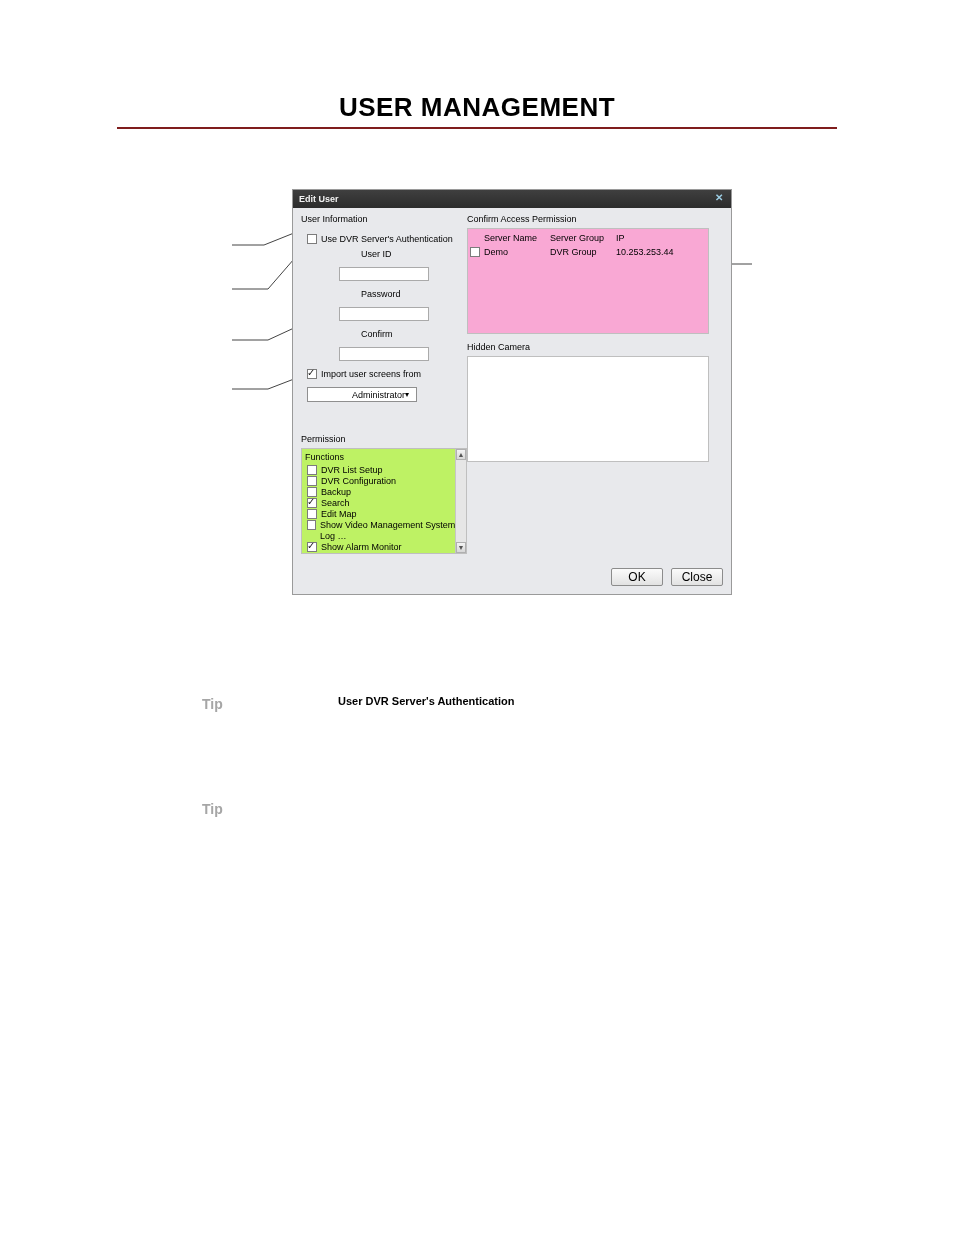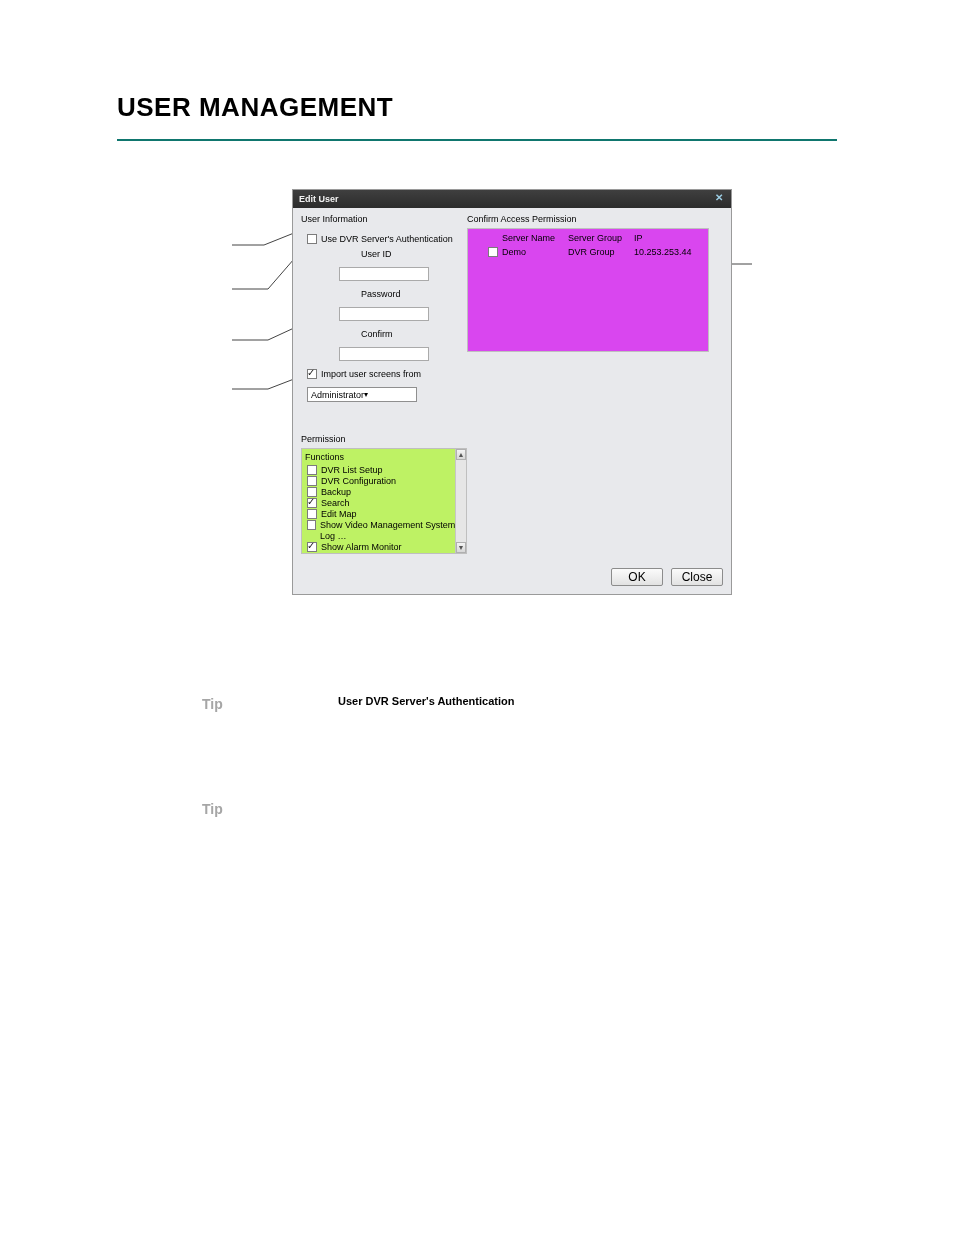--- a/index.html
+++ b/index.html
@@ -8,22 +8,23 @@
       height: 1235px;
       background: #ffffff;
       font-family: Arial, Helvetica, sans-serif;
       position: relative;
       color: #000;
     }
 
     
     .page-header {
       margin: 92px 117px 0 117px;
-      border-bottom: 2px solid #0f766e;
-      padding-bottom: 16px;
+      border-bottom: 2px solid #7f1d1d;
+      padding-bottom: 4px;
+      text-align: center;
     }
     .page-title {
       font-family: "Arial Black", Arial, sans-serif;
       font-weight: 900;
       font-size: 26px;
       letter-spacing: 0.5px;
     }
 
     
     .dialog-area {
@@ -126,21 +127,21 @@
       background: #e8e9ec;
     }
     .dropdown {
       width: 110px;
       height: 15px;
       border: 1px solid #8f8f8f;
       background: #fff;
       font-size: 9px;
       display: flex;
       align-items: center;
-      justify-content: flex-start;
+      justify-content: flex-end;
       padding: 0 3px;
       margin-top: 3px;
     }
     .dropdown .caret {
       width: 8px;
       height: 8px;
       font-size: 8px;
       line-height: 8px;
     }
 
@@ -183,24 +184,24 @@
       background: linear-gradient(#f4f4f4,#d7d7d7);
       border: 1px solid #b0b0b0;
       font-size: 7px;
       text-align: center;
       line-height: 9px;
       color: #555;
     }
     .perm-list .scroll .track { flex: 1; }
 
     .server-table {
-      height: 124px;
-      background: #d946ef;
+      height: 106px;
+      background: #f9a8d4;
       border: 1px solid #bfbfbf;
-      padding: 2px 20px;
+      padding: 2px 2px;
     }
     .server-table .thead, .server-table .trow {
       display: grid;
       grid-template-columns: 12px 64px 64px 80px;
       gap: 2px;
       font-size: 9px;
       align-items: center;
       line-height: 14px;
     }
     .server-table .thead { font-weight: normal; }
@@ -383,20 +384,24 @@
             </div>
             <div class="trow">
               <span class="box" style="width:10px;height:10px;border:1px solid #7c7c7c;background:#fff;display:inline-block;"></span>
               <span>Demo</span>
               <span>DVR Group</span>
               <span>10.253.253.44</span>
             </div>
           </div>
         </div>
 
+        <div class="fieldset">
+          <div class="section-label">Hidden Camera</div>
+          <div class="hidden-cam"></div>
+        </div>
       </div>
 
       <div class="dialog-buttons">
         <div class="btn">OK</div>
         <div class="btn">Close</div>
       </div>
     </div>
   </div>
 </div>
 

